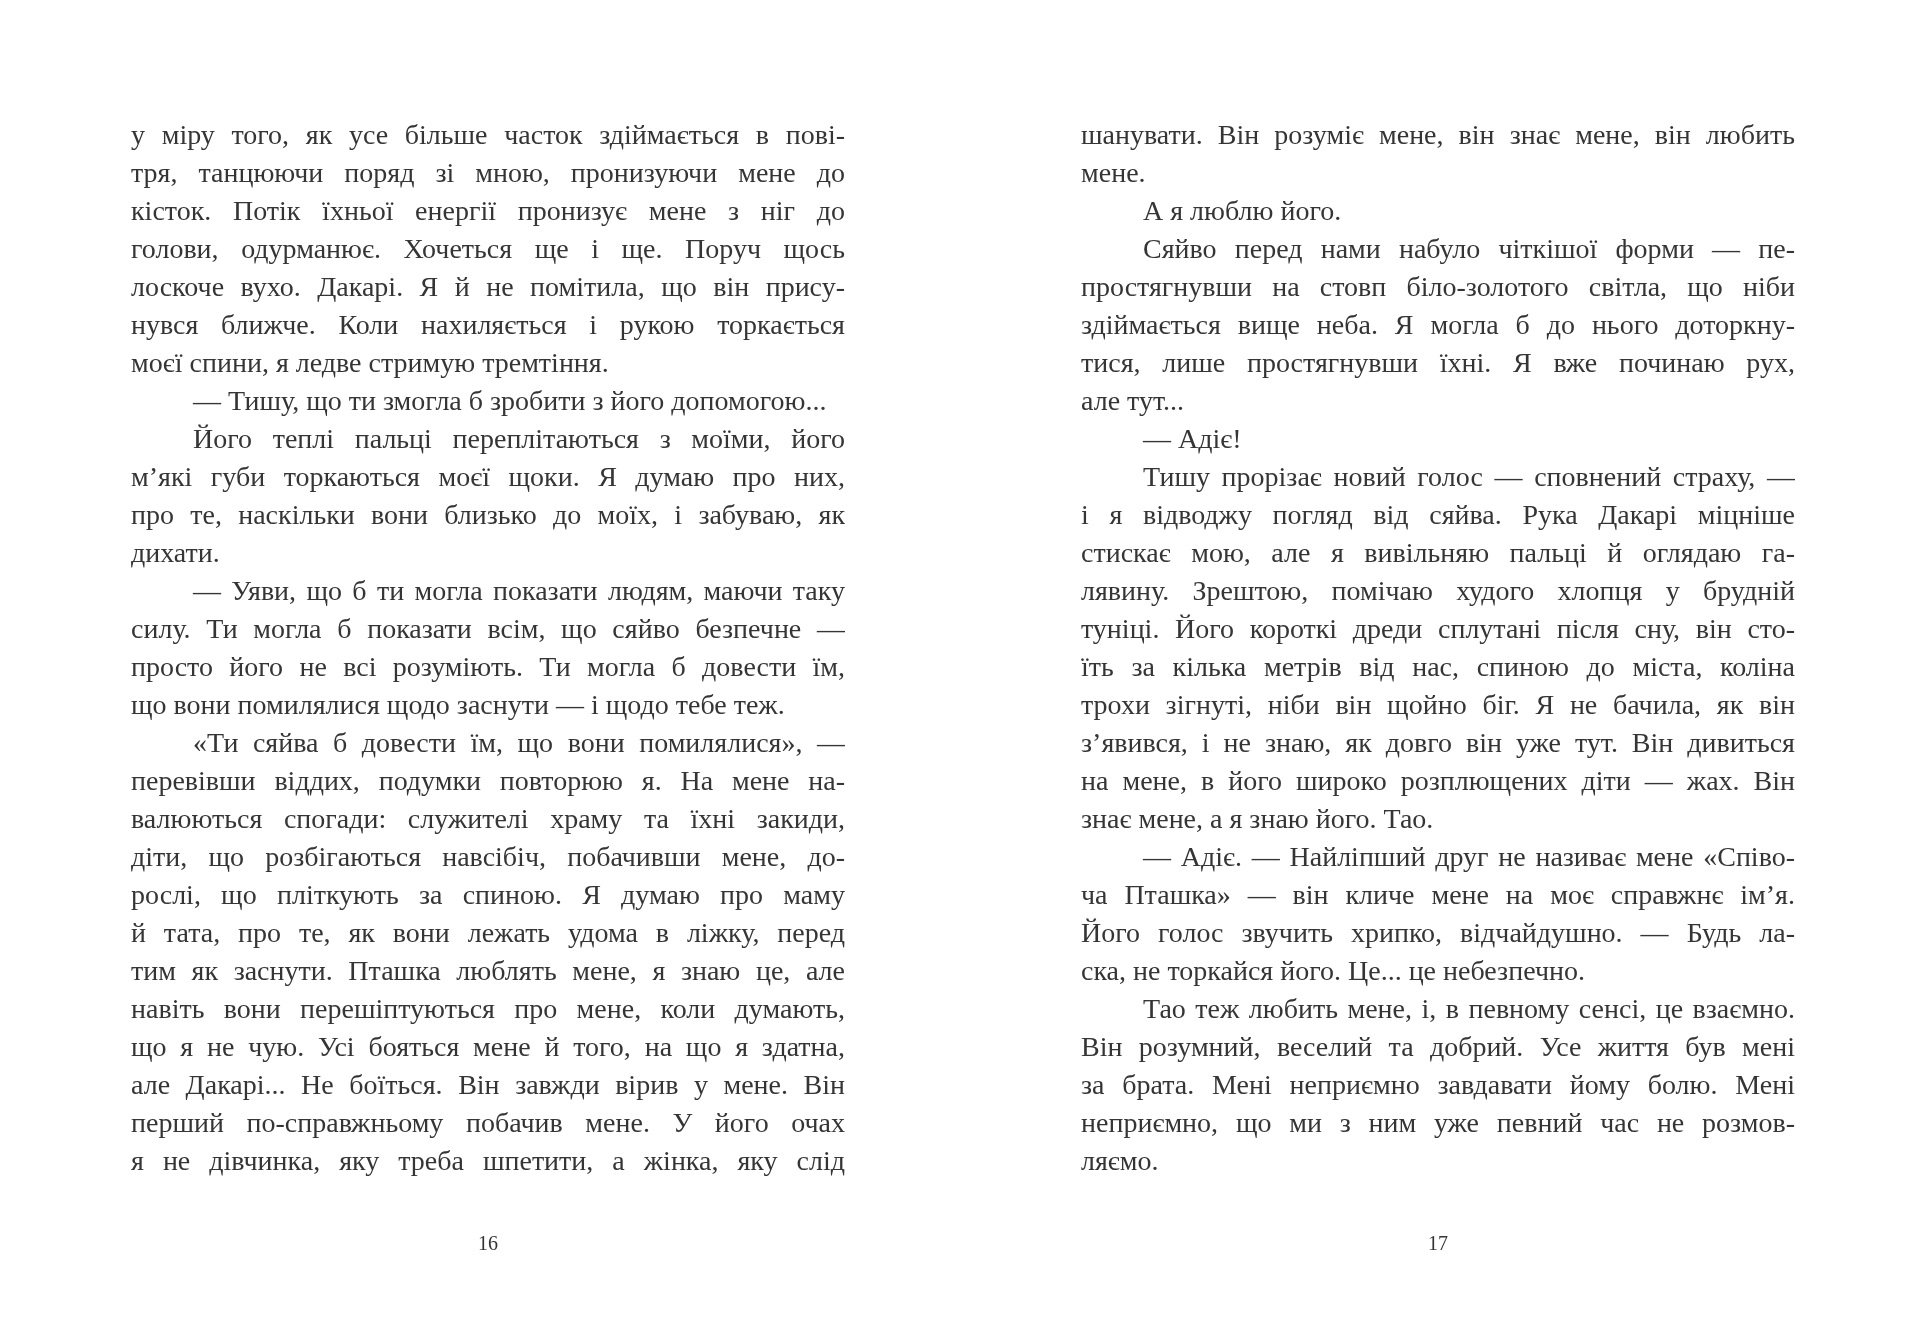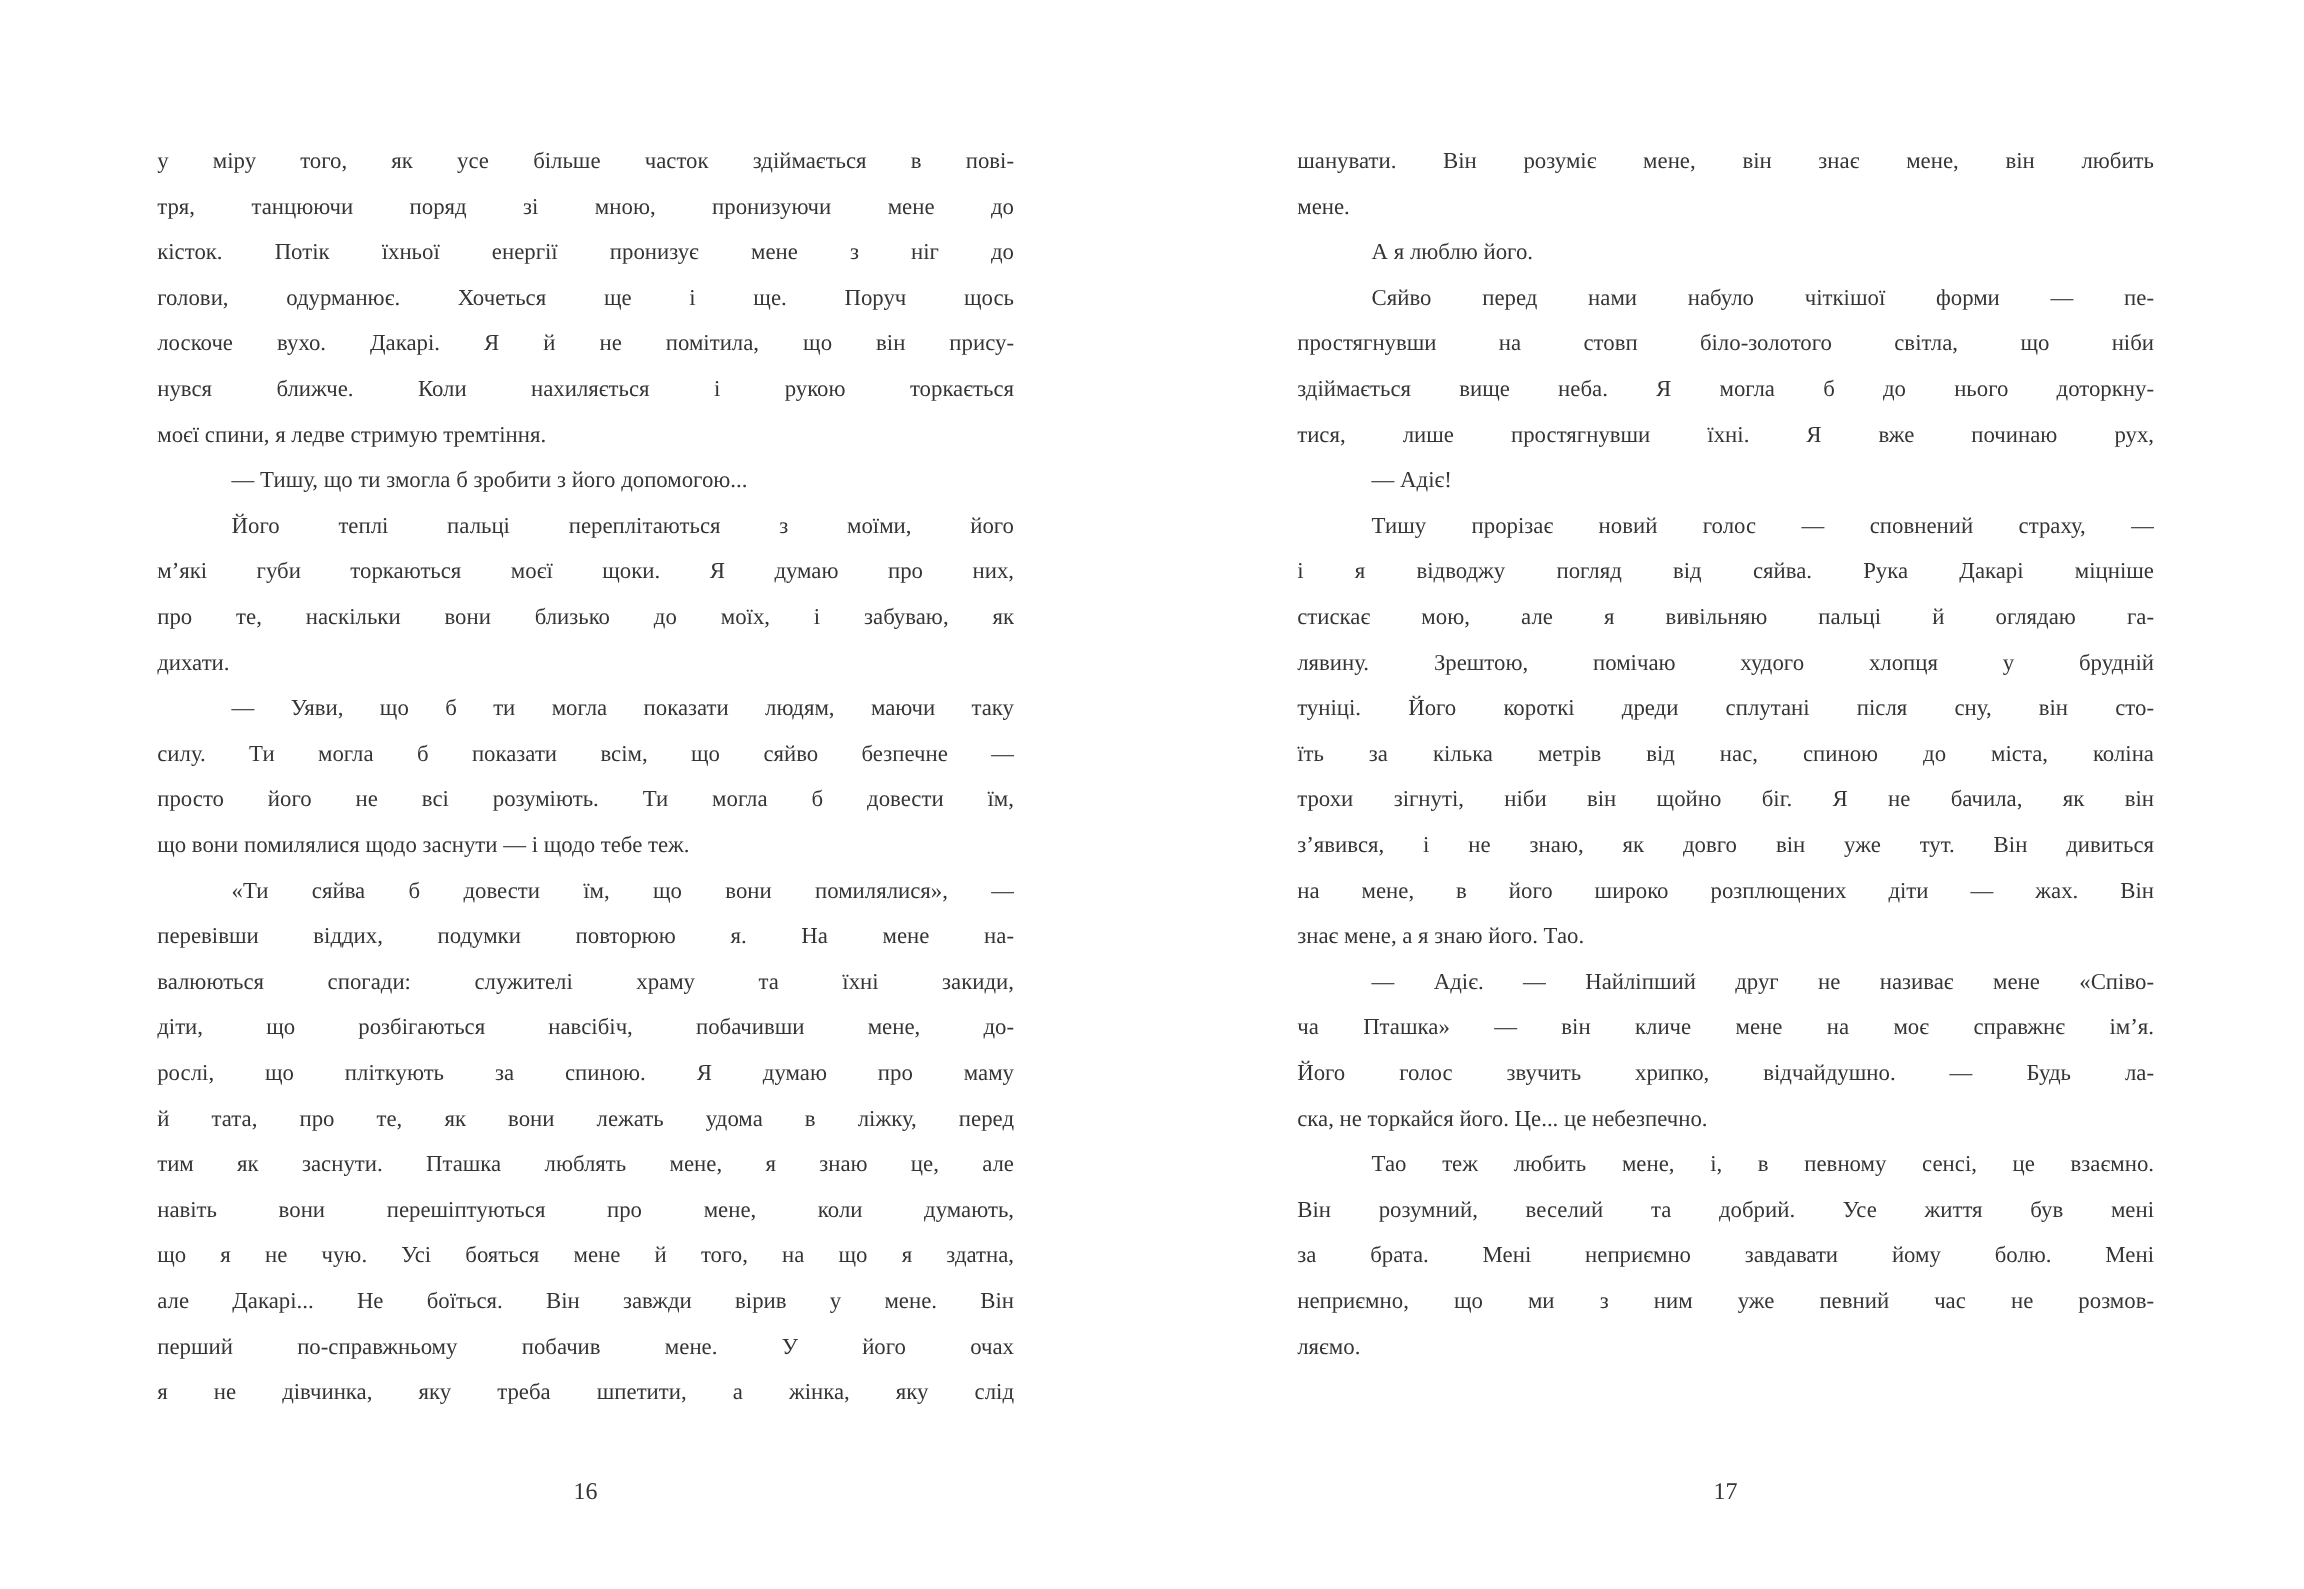--- a/index.html
+++ b/index.html
@@ -16,21 +16,21 @@
     color: #353535;
   }
   .spread {
     position: absolute;
     inset: 0;
   }
   .text-column {
     position: absolute;
     top: 116px;
     width: 714px;
-    font-size: 19px;
+    font-size: 28px;
     line-height: 38px;
     color: #353535;
   }
   .text-column.left  { left: 131px; }
   .text-column.right { left: 1081px; }
   .line {
     height: 38px;
     overflow: hidden;
     text-align: justify;
     text-align-last: justify;
@@ -94,20 +94,21 @@
 
   <section>
     <div class="text-column right">
         <div class="line">шанувати. Він розуміє мене, він знає мене, він любить</div>
         <div class="line end">мене.</div>
         <div class="line indent end">А я люблю його.</div>
         <div class="line indent">Сяйво перед нами набуло чіткішої форми — пе-</div>
         <div class="line">простягнувши на стовп біло-золотого світла, що ніби</div>
         <div class="line">здіймається вище неба. Я могла б до нього доторкну-</div>
         <div class="line">тися, лише простягнувши їхні. Я вже починаю рух,</div>
+        <div class="line end">але тут...</div>
         <div class="line indent end">— Адіє!</div>
         <div class="line indent">Тишу прорізає новий голос — сповнений страху, —</div>
         <div class="line">і я відводжу погляд від сяйва. Рука Дакарі міцніше</div>
         <div class="line">стискає мою, але я вивільняю пальці й оглядаю га-</div>
         <div class="line">лявину. Зрештою, помічаю худого хлопця у брудній</div>
         <div class="line">туніці. Його короткі дреди сплутані після сну, він сто-</div>
         <div class="line">їть за кілька метрів від нас, спиною до міста, коліна</div>
         <div class="line">трохи зігнуті, ніби він щойно біг. Я не бачила, як він</div>
         <div class="line">з’явився, і не знаю, як довго він уже тут. Він дивиться</div>
         <div class="line">на мене, в його широко розплющених діти — жах. Він</div>

